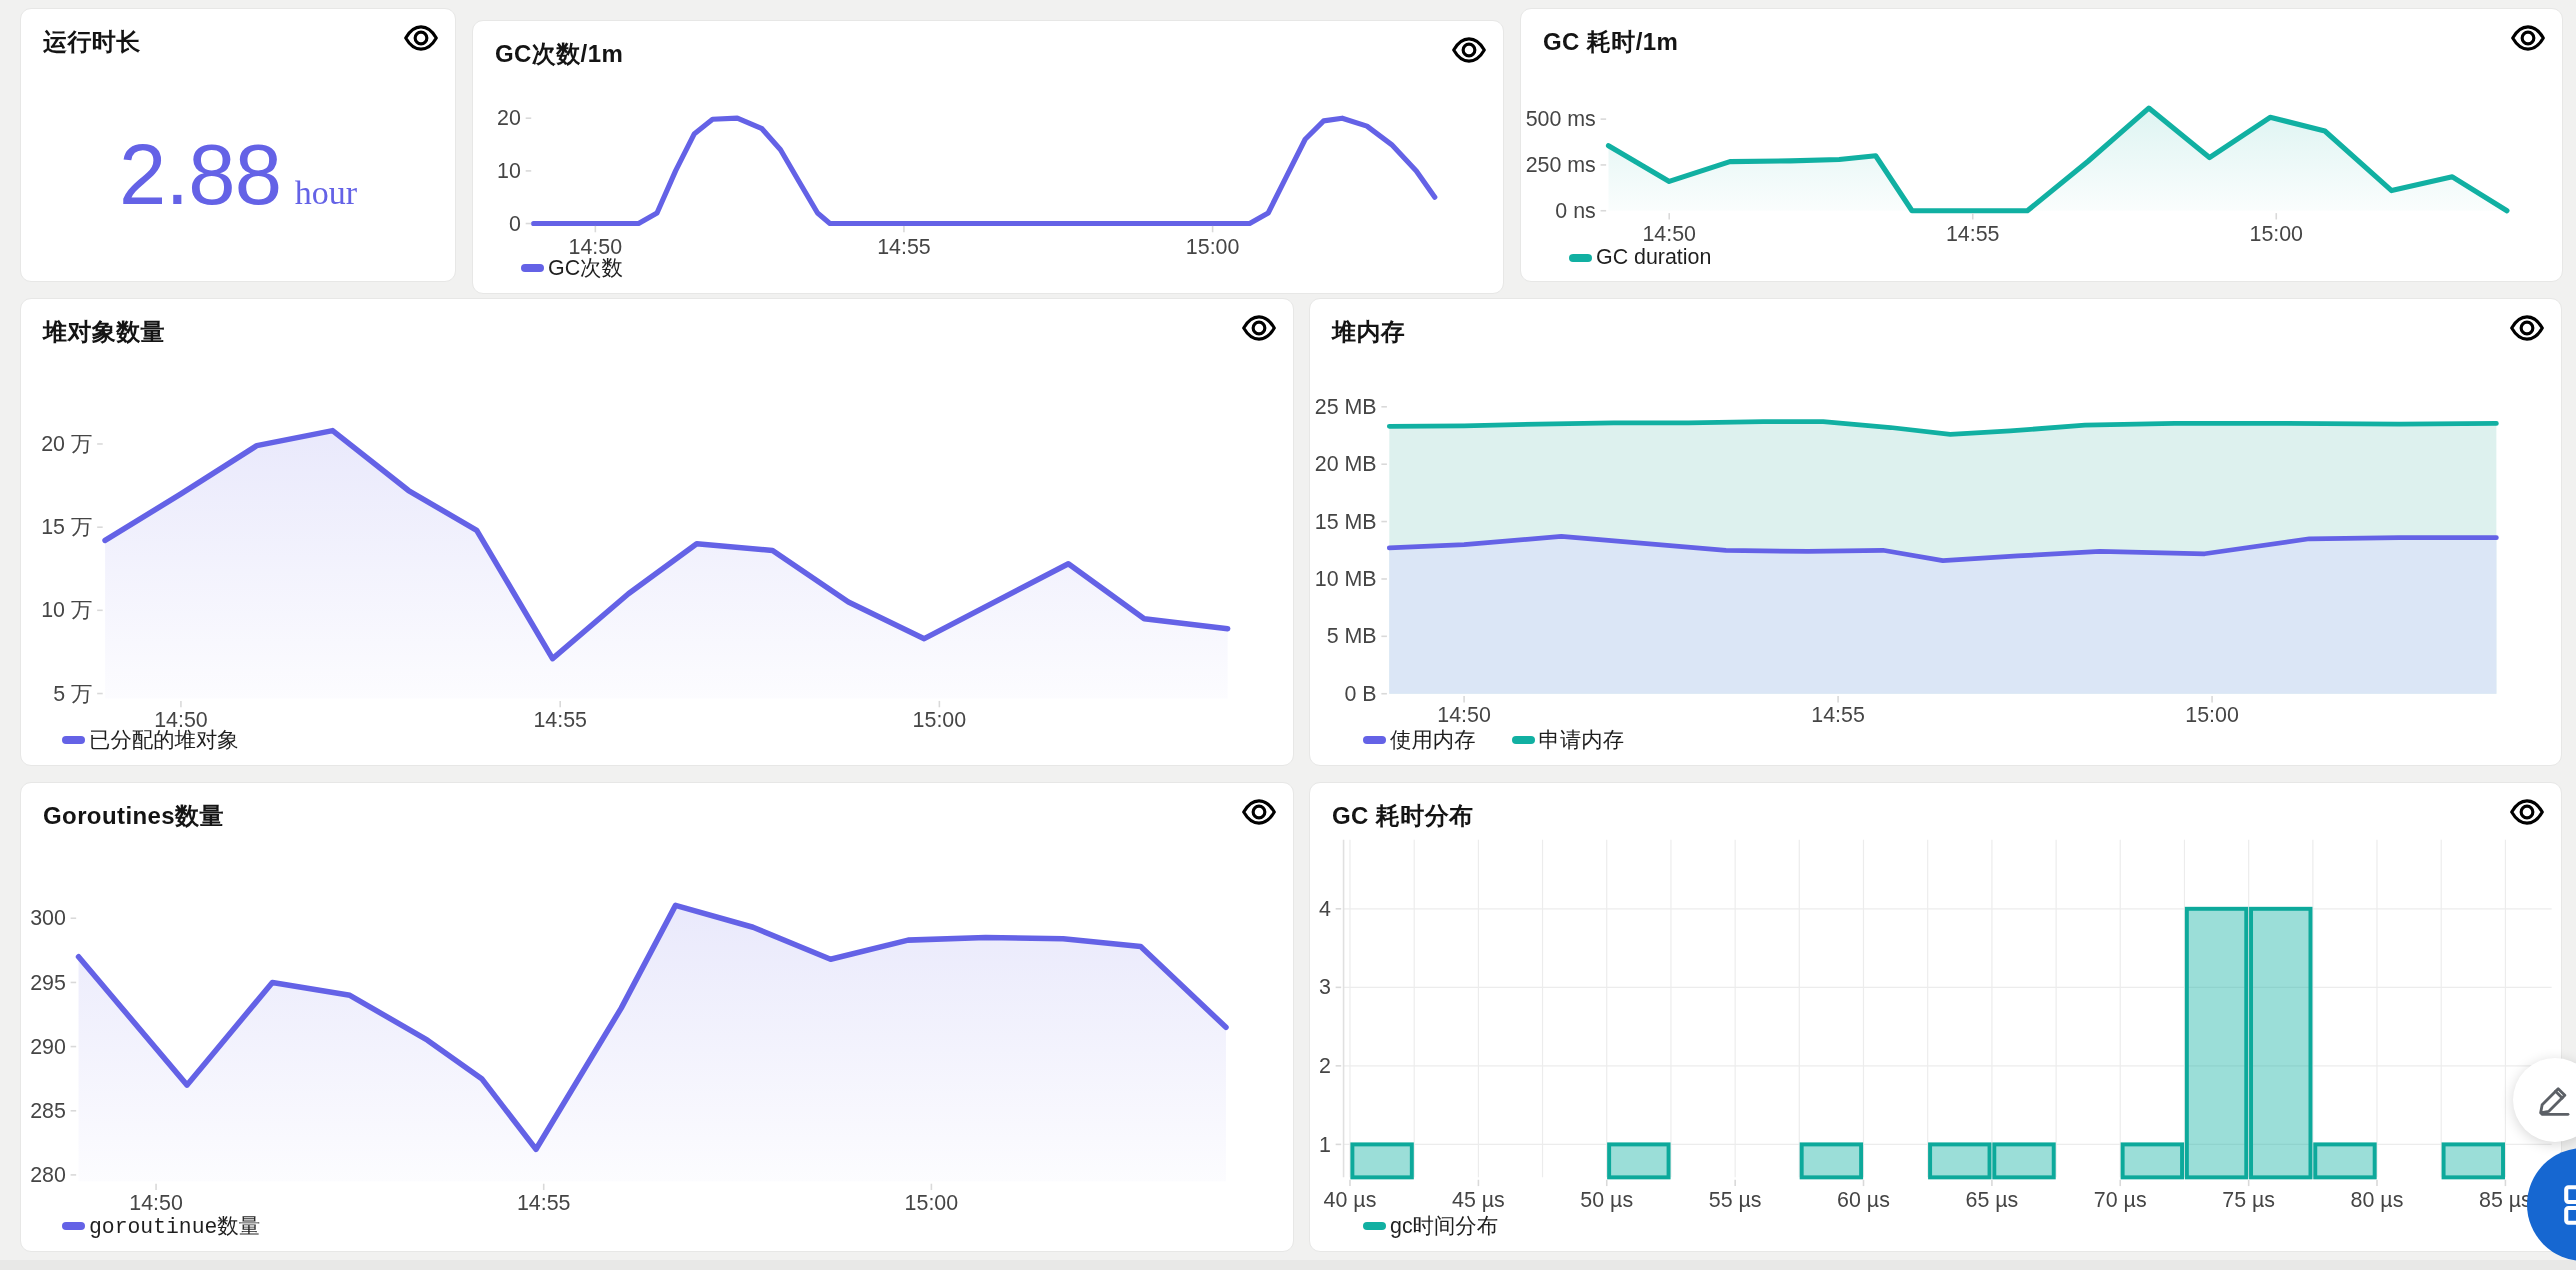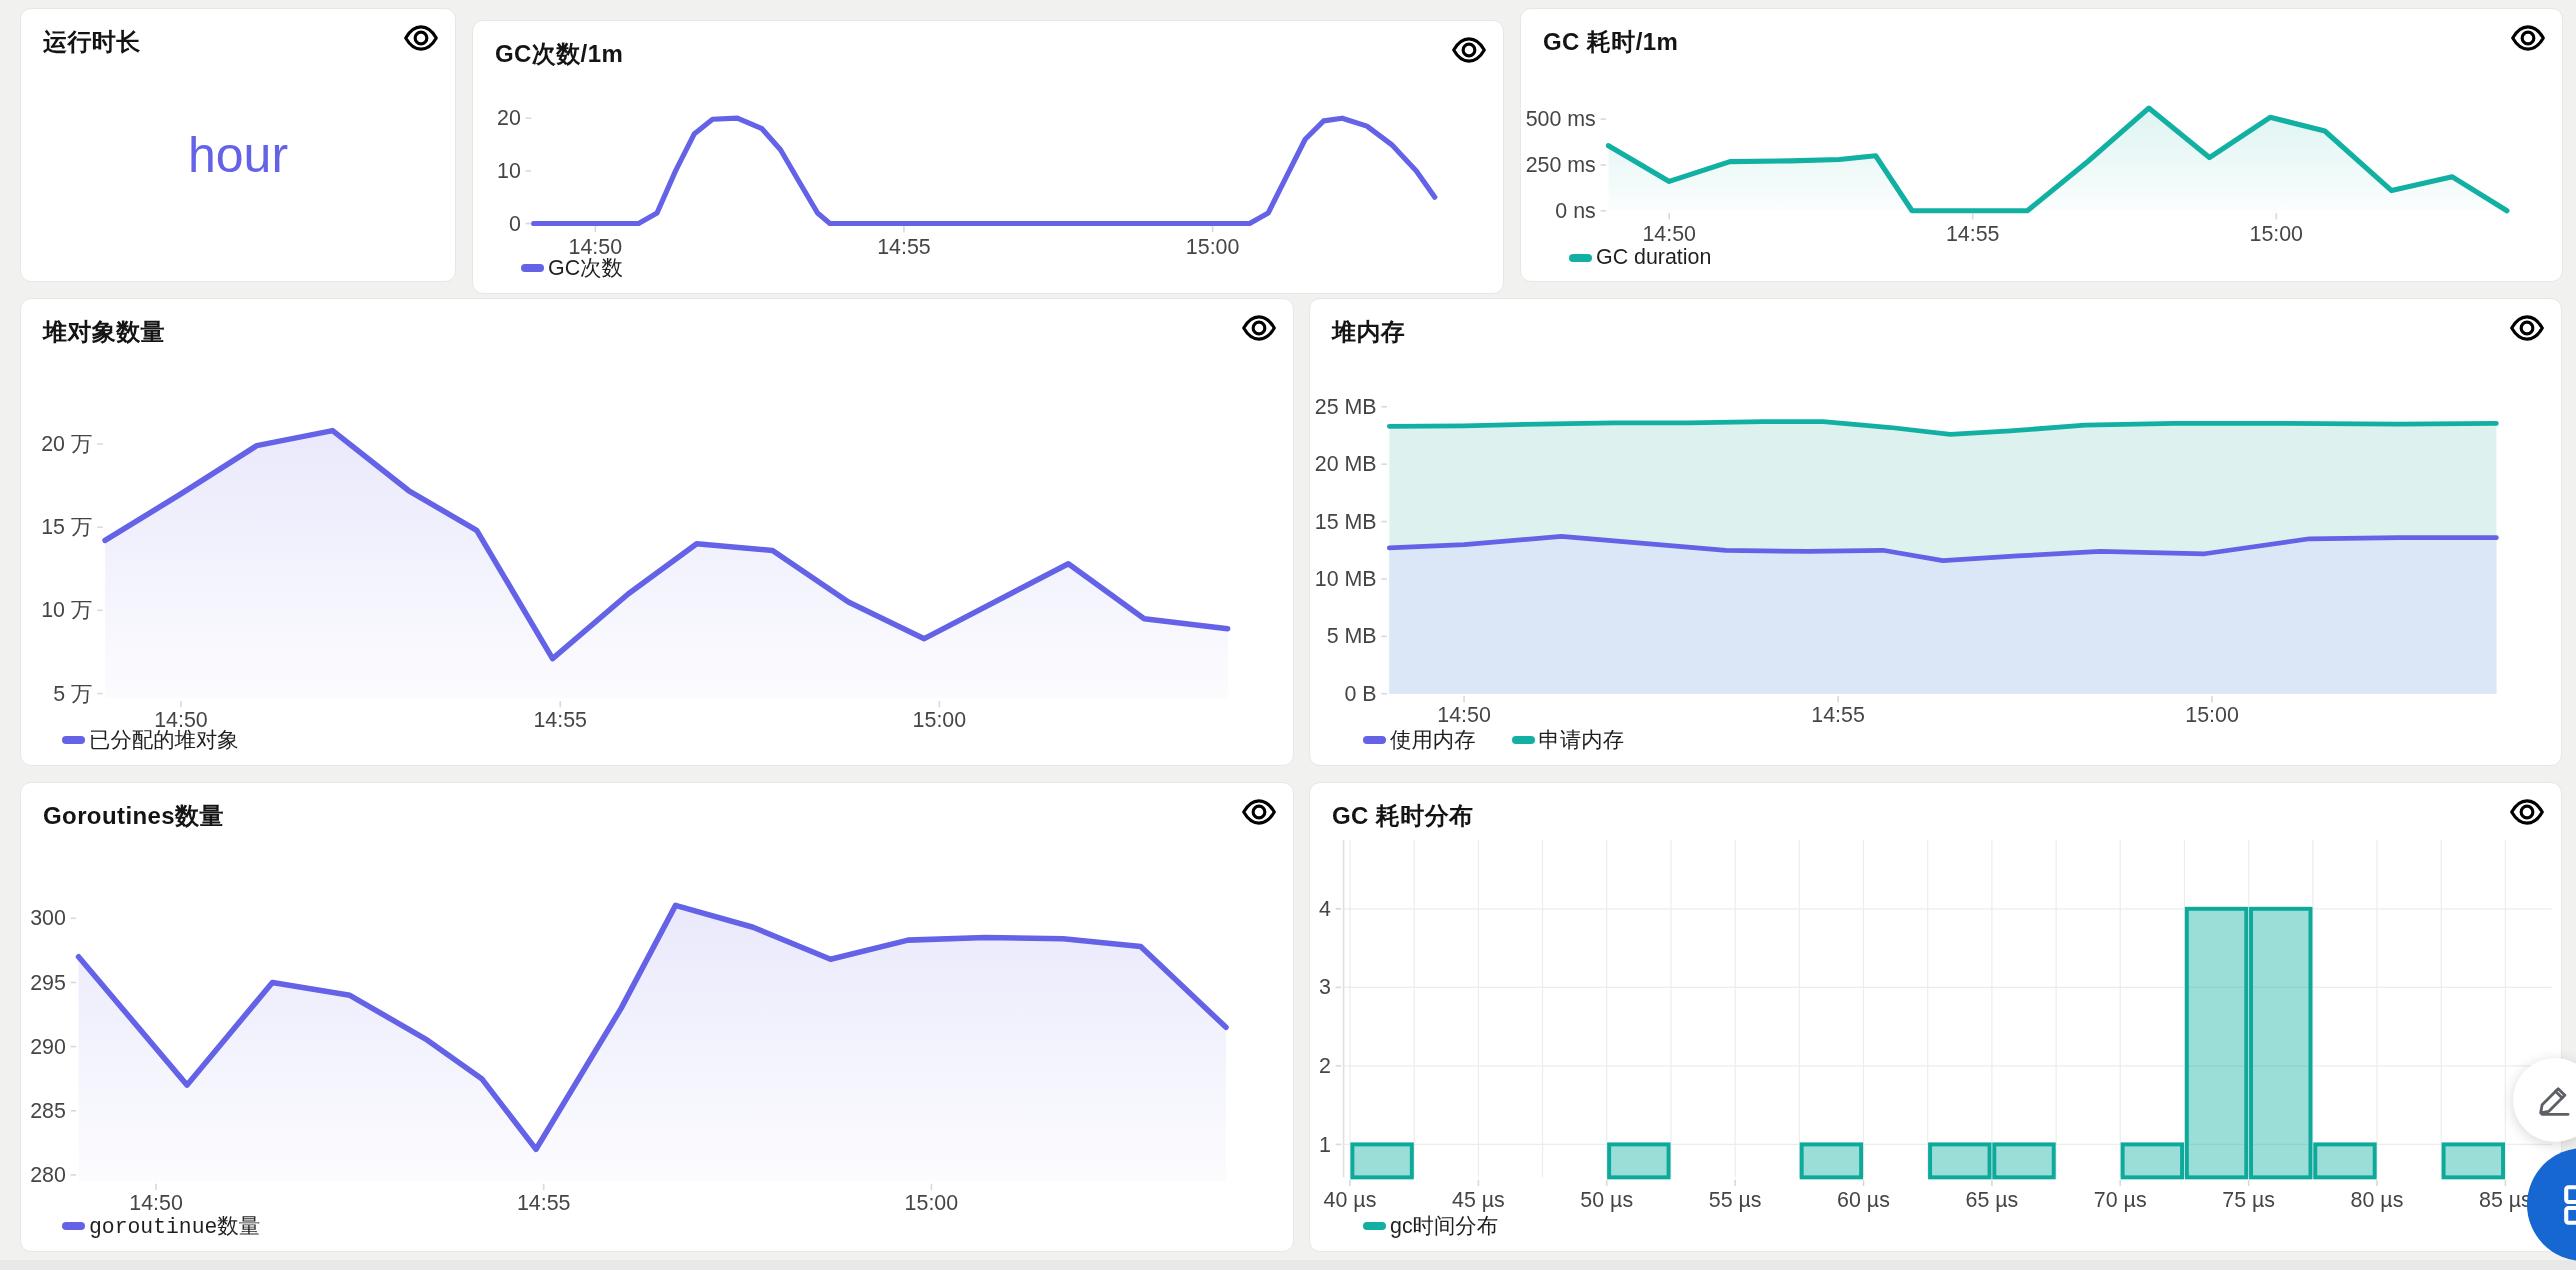--- a/index.html
+++ b/index.html
@@ -20,21 +20,21 @@
   .legend-row { position:absolute; left:0; bottom:11px; display:flex; gap:36px;
     align-items:center; }
   .pad58 { padding-left:48px; } .pad88 { padding-left:41px;font-family:Liberation Mono, monospace; } .pad50 { padding-left:53px; }
   .legend-item { display:flex; align-items:center; gap:4px; font-size:21.4px;
     color:#1f1f1f; cursor:pointer;margin-top:39px; }
   .sw { display:inline-block; width:23px; height:8px; border-radius:4px; }
 
   .big-row { display:flex; align-items:baseline; justify-content:center; gap:13.5px;
     margin-top:117px; }
   .big-val { font-size:85px; font-weight:500; letter-spacing:-0.8px; }
-  .big-unit { font-size:50px; font-weight:500; }
+  .big-unit { font-size:34px; font-weight:500;font-family:Liberation Serif, serif; }
 
   .fab { position:absolute; border-radius:50%; display:flex; align-items:center;
     justify-content:center; cursor:pointer; z-index:5; }
   .fab-edit { left:2513px; top:1058px; width:84px; height:84px; background:#fff;
     box-shadow:0 2.4px 12.7px rgba(0,0,0,0.16); }
   .fab-apps { left:2527px; top:1148px; width:113px; height:113px; }
 
   .bottom-strip { position:absolute; left:0; right:0; bottom:0; height:11px;
     background:#e8e8e7; }
 </style>
@@ -45,20 +45,21 @@
 
   <div class="panel" style="left:20px;top:8px;width:436px;height:274px;">
     <div class="panel-header">运行时长</div>
     <div class="eye-btn">
       <svg viewBox="0 0 24 24" width="36" height="36" fill="none" stroke="#000" stroke-width="2.1" stroke-linejoin="round">
           <path d="M1.8 12C4.9 6.6 8.8 4.6 12 4.6s7.1 2 10.2 7.4C19.1 17.4 15.2 19.4 12 19.4S4.9 17.4 1.8 12Z"></path>
           <circle cx="12" cy="12" r="3.9"></circle>
         </svg>
     </div>
     <div class="big-row" id="uptime-stat" style="color: rgb(100, 98, 230);">
+      <span class="big-val">2.88</span>
       <span class="big-unit">hour</span>
     </div>
   </div>
 
   <div class="panel" style="left:472px;top:20px;width:1032px;height:274px;">
     <div class="panel-header">GC次数/1m</div>
     <div class="eye-btn">
       <svg viewBox="0 0 24 24" width="36" height="36" fill="none" stroke="#000" stroke-width="2.1" stroke-linejoin="round">
           <path d="M1.8 12C4.9 6.6 8.8 4.6 12 4.6s7.1 2 10.2 7.4C19.1 17.4 15.2 19.4 12 19.4S4.9 17.4 1.8 12Z"></path>
           <circle cx="12" cy="12" r="3.9"></circle>

